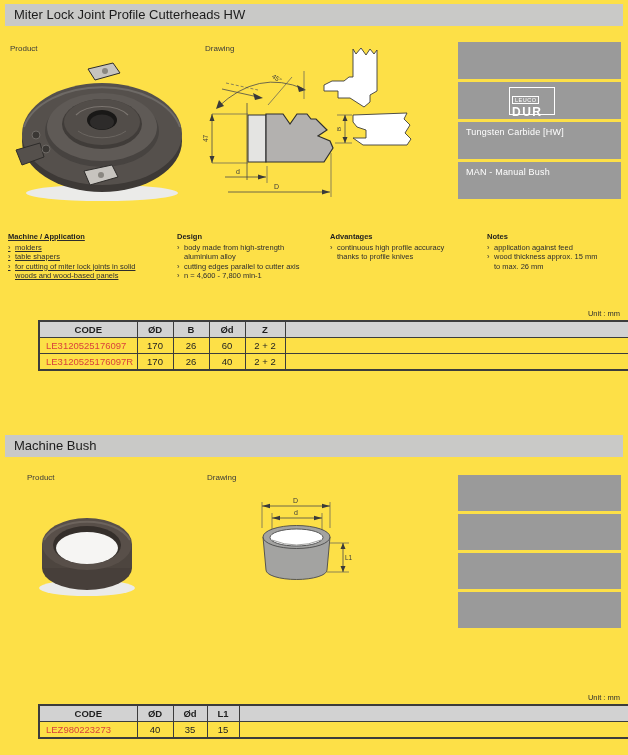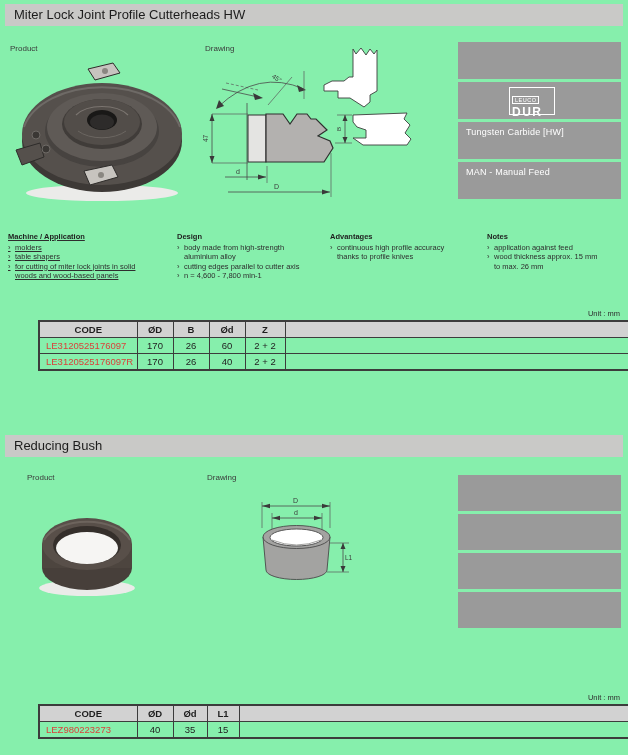--- a/index.html
+++ b/index.html
@@ -1,16 +1,16 @@
 <!DOCTYPE html>
 <html><head>
 <meta charset="utf-8">
 <style>
   html,body{margin:0;padding:0;background:#fff;}
-  .page{position:relative;width:628px;height:755px;background:#86efac;overflow:hidden;
+  .page{position:relative;width:628px;height:755px;background:#fde047;overflow:hidden;
         font-family:"Liberation Sans","DejaVu Sans",sans-serif;color:#222;}
 
   .section-bar{position:absolute;left:5px;width:618px;height:22px;background:#c9c9c7;
                font-size:13px;line-height:22px;color:#1c1c1c;padding-left:9px;box-sizing:border-box;}
   .bar1{top:4px;}
   .bar2{top:435px;}
 
   .small-label{position:absolute;font-size:8px;color:#3a3a3a;}
 
   .photo{position:absolute;}
@@ -157,21 +157,21 @@
     <div class="side-box">
       <div class="leuco-logo">
         <div class="leuco-top">LEUCO</div>
         <div class="leuco-main">DUR</div>
       </div>
     </div>
     <div class="side-box">
       <div class="cap">Tungsten Carbide [HW]</div>
     </div>
     <div class="side-box">
-      <div class="cap">MAN - Manual Feed</div>
+      <div class="cap">MAN - Manual Bush</div>
     </div>
   </div>
 
   <div class="info-col col1">
     <div class="hd">Machine / Application</div>
     <div>
         <div class="bullet-item">
           <span class="bullet">›</span>
           <span class="bullet-text">molders</span>
         </div>
@@ -263,21 +263,21 @@
           <td>170</td>
           <td>26</td>
           <td>40</td>
           <td>2 + 2</td>
           <td></td>
         </tr>
       </tbody>
   </table>
 
   <div class="section-bar bar2">
-    <span>Reducing Bush</span>
+    <span>Machine Bush</span>
   </div>
 
   <div class="small-label" style="left:27px;top:473px;">Product</div>
   <div class="small-label" style="left:207px;top:473px;">Drawing</div>
 
   <svg class="photo" style="left:38px;top:500px;" width="105" height="100" viewBox="0 0 105 100">
     <ellipse cx="49" cy="88" rx="48" ry="8" fill="#ebebe9"></ellipse>
     <ellipse cx="49" cy="68" rx="45" ry="22" fill="#473f3a"></ellipse>
     <rect x="4" y="44" width="90" height="24" fill="#4d453f"></rect>
     <ellipse cx="49" cy="44" rx="45" ry="26" fill="#584f49"></ellipse>

